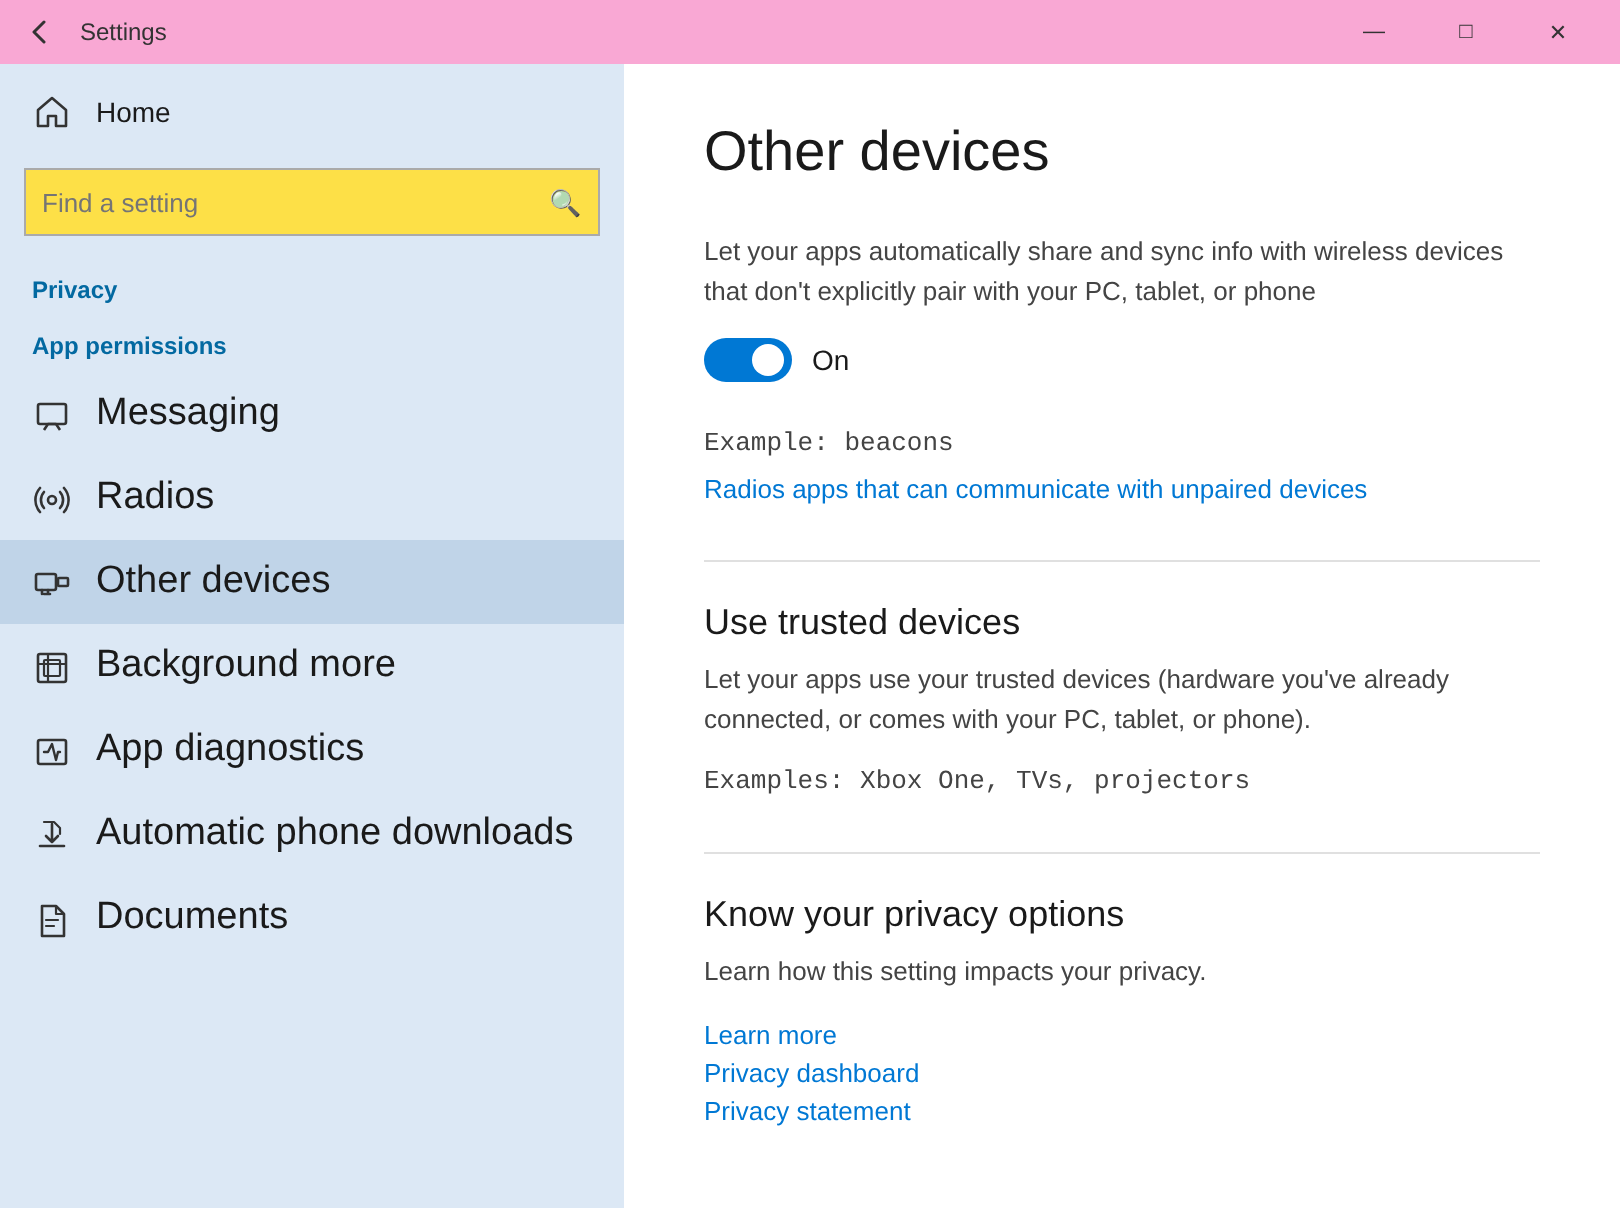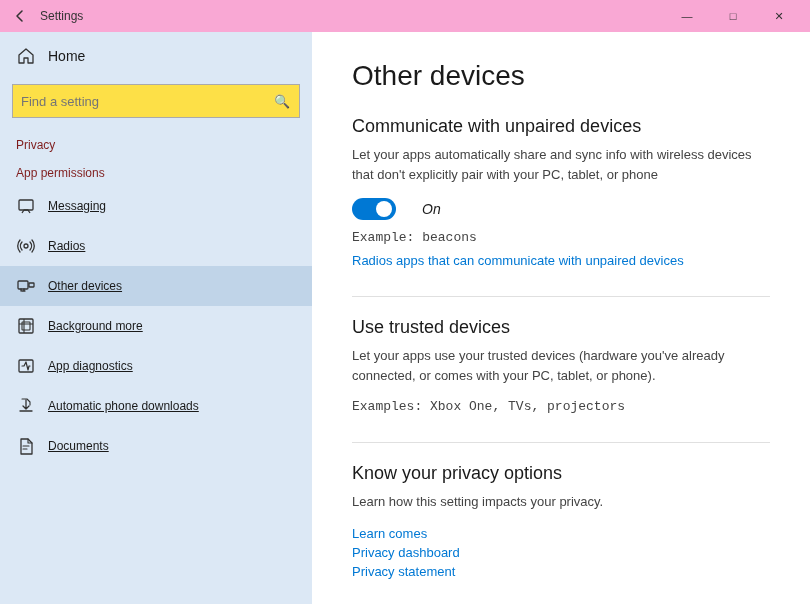--- a/index.html
+++ b/index.html
@@ -100,38 +100,37 @@
       background: transparent;
       color: #333;
     }
     .sidebar-search-icon {
       font-size: 13px;
       color: #555;
     }
 
     .sidebar-section-title {
       font-size: 11px;
-      font-weight: 400;
-      color: #7f1d1d;
+      font-weight: 700;
+      color: #0369a1;
       padding: 8px 16px 6px 16px;
       text-transform: none;
       letter-spacing: 0;
       font-size: 12px;
     }
 
     .sidebar-item {
       display: flex;
-      align-items: center;
+      align-items: flex-end;
       padding: 10px 16px;
       cursor: pointer;
-      font-size: 12px;
+      font-size: 19px;
       color: #1a1a1a;
       gap: 12px;
       min-height: 40px;
-      text-decoration: underline;
     }
     .sidebar-item.active {
       background: #c0d4e8;
       font-weight: 500;
     }
 
     .sidebar-icon {
       width: 20px;
       height: 20px;
       display: flex;
@@ -172,23 +171,22 @@
     .section-desc {
       font-size: 13px;
       color: #444;
       line-height: 1.5;
       margin-bottom: 14px;
     }
 
     .toggle-row {
       display: flex;
       align-items: center;
-      gap: 26px;
-      margin-bottom: 10px;
-      font-style: italic;
+      gap: 10px;
+      margin-bottom: 23px;
     }
 
     .toggle {
       width: 44px;
       height: 22px;
       background: #0078d4;
       border-radius: 11px;
       position: relative;
       cursor: pointer;
       flex-shrink: 0;
@@ -346,21 +344,20 @@
       <span>Documents</span>
     </div>
 
   </div>
 
   <div class="content">
 
     <h1 class="page-title">Other devices</h1>
 
     <div class="section">
-      <h2 class="section-title">Communicate with unpaired devices</h2>
       <p class="section-desc">Let your apps automatically share and sync info with wireless devices that don't explicitly pair with your PC, tablet, or phone</p>
 
       <div class="toggle-row">
         <div class="toggle">
           <div class="toggle-knob"></div>
         </div>
         <span class="toggle-label">On</span>
       </div>
 
       <p class="example-text">Example: beacons</p>
@@ -373,19 +370,19 @@
       <h2 class="section-title">Use trusted devices</h2>
       <p class="section-desc">Let your apps use your trusted devices (hardware you've already connected, or comes with your PC, tablet, or phone).</p>
       <p class="example-text">Examples: Xbox One, TVs, projectors</p>
     </div>
 
     <hr class="divider">
 
     <div class="section">
       <h2 class="section-title">Know your privacy options</h2>
       <p class="section-desc">Learn how this setting impacts your privacy.</p>
-      <a class="link">Learn comes</a>
+      <a class="link">Learn more</a>
       <a class="link">Privacy dashboard</a>
       <a class="link">Privacy statement</a>
     </div>
 
   </div>
 </div>
 
 </body></html>

